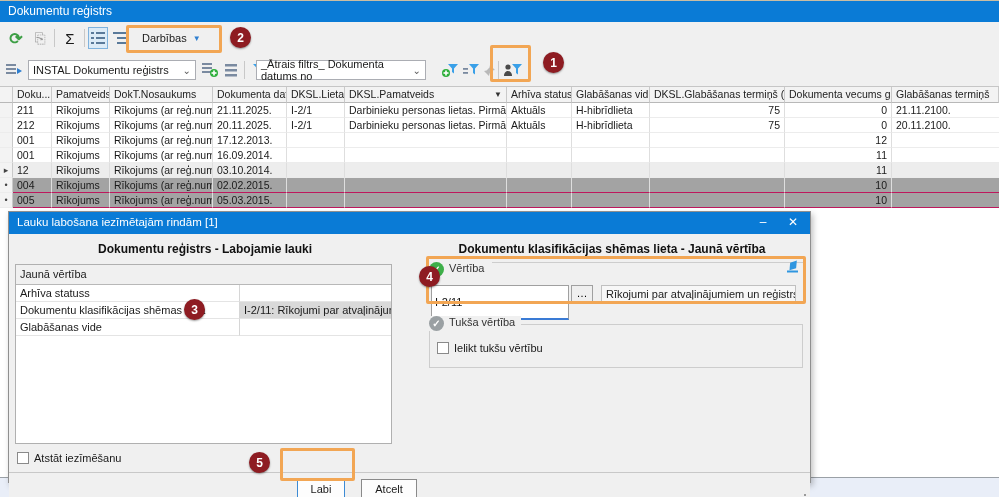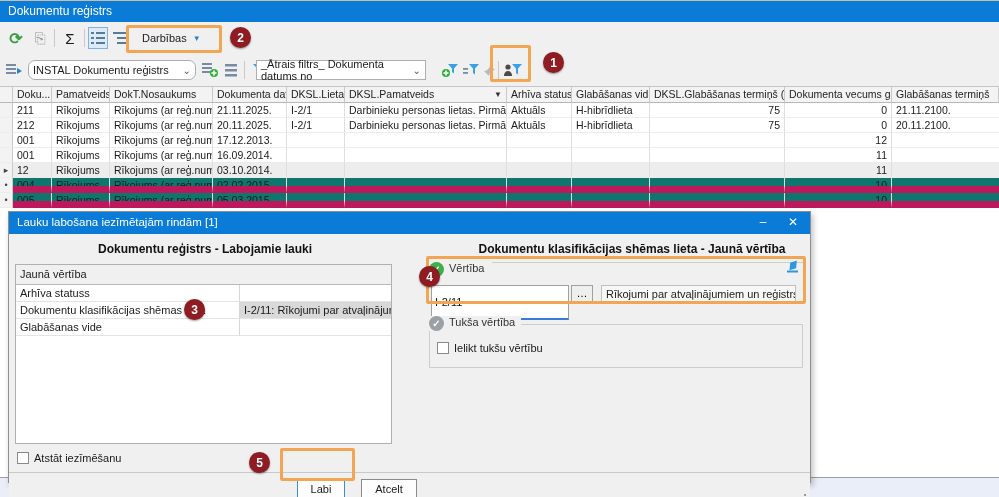--- a/index.html
+++ b/index.html
@@ -16,47 +16,47 @@
   .tbsep { position:absolute; top:7px; width:1px; height:18px; background:#c8c8c8; }
   .glyph-refresh { color:#3d9f45; font-size:16px; font-weight:bold; }
   .glyph-export { color:#9a9a9a; font-size:14px; }
   .glyph-sigma { color:#1a1a1a; font-size:15px; }
   .view-btn { border:1px solid transparent; }
   .view-btn.pressed { background:#dcebf7; border:1px solid #7fb2dd; }
   .actions-btn { position:absolute; left:134px; top:5px; height:22px; padding:0 8px; display:flex; align-items:center; gap:6px; font-size:11px; color:#1a1a1a; cursor:pointer; }
   .dd-arrow { color:#2f7fd0; font-size:8px; }
   .combo { position:absolute; top:6px; height:20px; background:#fff; border:1px solid #abadb3; font-size:11px; color:#1a1a1a; display:flex; align-items:center; padding:0 4px; cursor:pointer; }
   .combo .chev { margin-left:auto; color:#5a5a5a; font-size:10px; padding-left:4px; }
-  .combo1 { left:28px; width:168px;border-radius:7px; }
+  .combo1 { left:28px; width:168px; }
   .combo2 { left:256px; width:170px; }
 
   
   .grid { position:absolute; left:0; top:87px; width:100%; }
   .grow { display:flex; height:15px; }
   .ghead .gcell { background:#f3f3f3; border-right:1px solid #c9c9c9; border-bottom:1px solid #b8b8b8; color:#222; font-weight:normal; }
   .ghead { height:16px; }
   .ghead .gcell { height:16px; line-height:15px; }
   .gcell { font-size:10.5px; line-height:14px; padding:0 4px; white-space:nowrap; overflow:hidden; border-right:1px solid #dedede; border-bottom:1px solid #ececec; color:#1a1a1a; }
   .ci { width:13px; background:#f3f3f3; border-right:1px solid #c9c9c9; padding:0 1px; color:#444; font-size:9px; text-align:center; }
   .c0{width:39px;} .c1{width:58px;} .c2{width:103px;} .c3{width:74px;} .c4{width:58px;}
   .c5{width:162px;} .c6{width:65px;} .c7{width:78px;} .c8{width:135px;text-align:right;} .c9{width:107px;text-align:right;} .c10{flex:1;border-right:none;}
   .c5h { display:flex; justify-content:space-between; align-items:center; }
   .filt-glyph { font-size:8px; color:#333; }
-  .grow.selected .gcell:not(.ci) { background:#0f766e; border-bottom:7px solid #be185d; }
+  .grow.selected .gcell:not(.ci) { background:#a3a3a3; border-bottom:1px solid #be185d; }
   .grow.current .gcell:not(.ci) { background:#ededed; }
   .footer-strip { position:absolute; left:0; top:477px; width:100%; height:20px; background:#e9eef8; border-top:1px solid #9aa0a6; }
 
   
   .dialog { position:absolute; left:8px; top:211px; width:803px; height:272px; background:#f0f0f0; border:1px solid #8f8f8f; box-shadow:2px 3px 6px rgba(0,0,0,.25); z-index:10; }
   .dlg-titlebar { position:absolute; left:0; top:0; width:100%; height:22px; background:#0a7bd6; color:#fff; font-size:11.5px; line-height:21px; padding-left:8px; }
   .dlg-btn { position:absolute; top:0; width:30px; height:22px; text-align:center; line-height:20px; color:#fff; font-size:12px; cursor:pointer; }
   .dlg-min { right:32px; } .dlg-close { right:2px; }
   .panel-title { position:absolute; top:30px; font-size:12px; font-weight:bold; color:#111; text-align:center; }
   .lp-title { left:6px; width:380px; }
-  .rp-title { left:430px; width:386px; }
+  .rp-title { left:410px; width:386px; }
   .fieldgrid { position:absolute; left:6px; top:52px; width:377px; height:180px; background:#fff; border:1px solid #b0b0b0; }
   .fg-row { display:flex; height:17px; }
   .fg-head { height:20px; background:#f0f0f0; }
   .fg-head .fg-cell { line-height:19px; border-bottom:1px solid #b8b8b8; color:#222; }
   .fg-cell { font-size:11px; line-height:16px; padding:0 4px; white-space:nowrap; overflow:hidden; border-right:1px solid #d6d6d6; border-bottom:1px solid #e4e4e4; color:#1a1a1a; }
   .fg-name { width:224px; display:flex; justify-content:space-between; align-items:center; }
   .fg-val { flex:1; border-right:none; }
   .fg-row.selected .fg-val { background:#d9d9d9; }
   .sort-glyph { font-size:8px; color:#9a9a9a; }
   .chkrow { position:absolute; display:flex; align-items:center; gap:5px; font-size:11px; color:#1a1a1a; cursor:pointer; }

